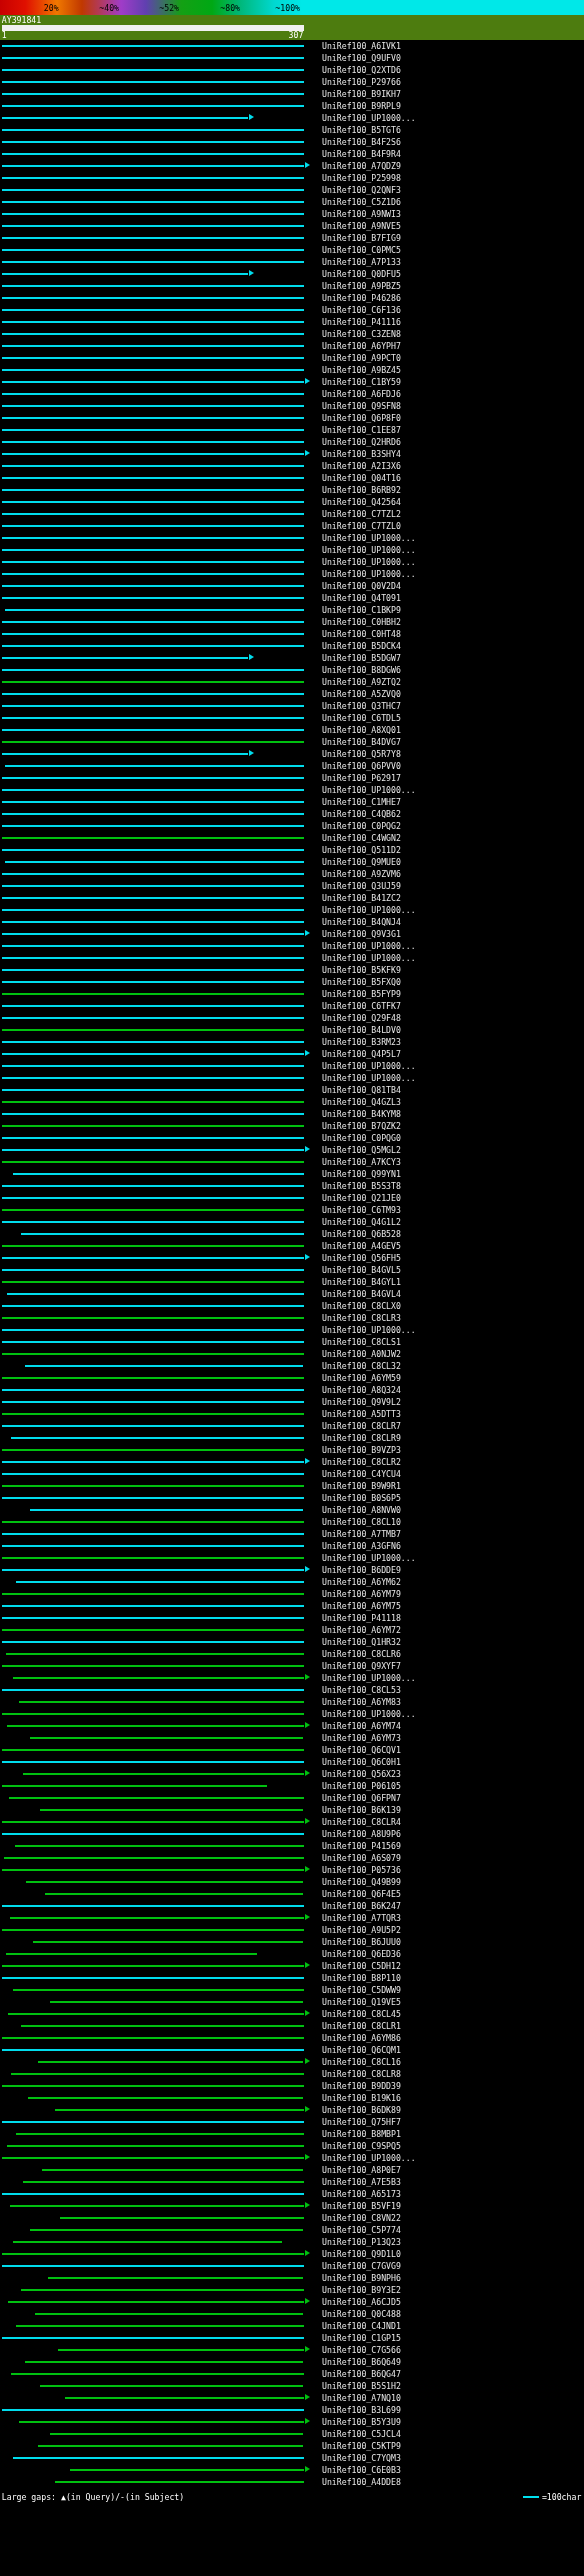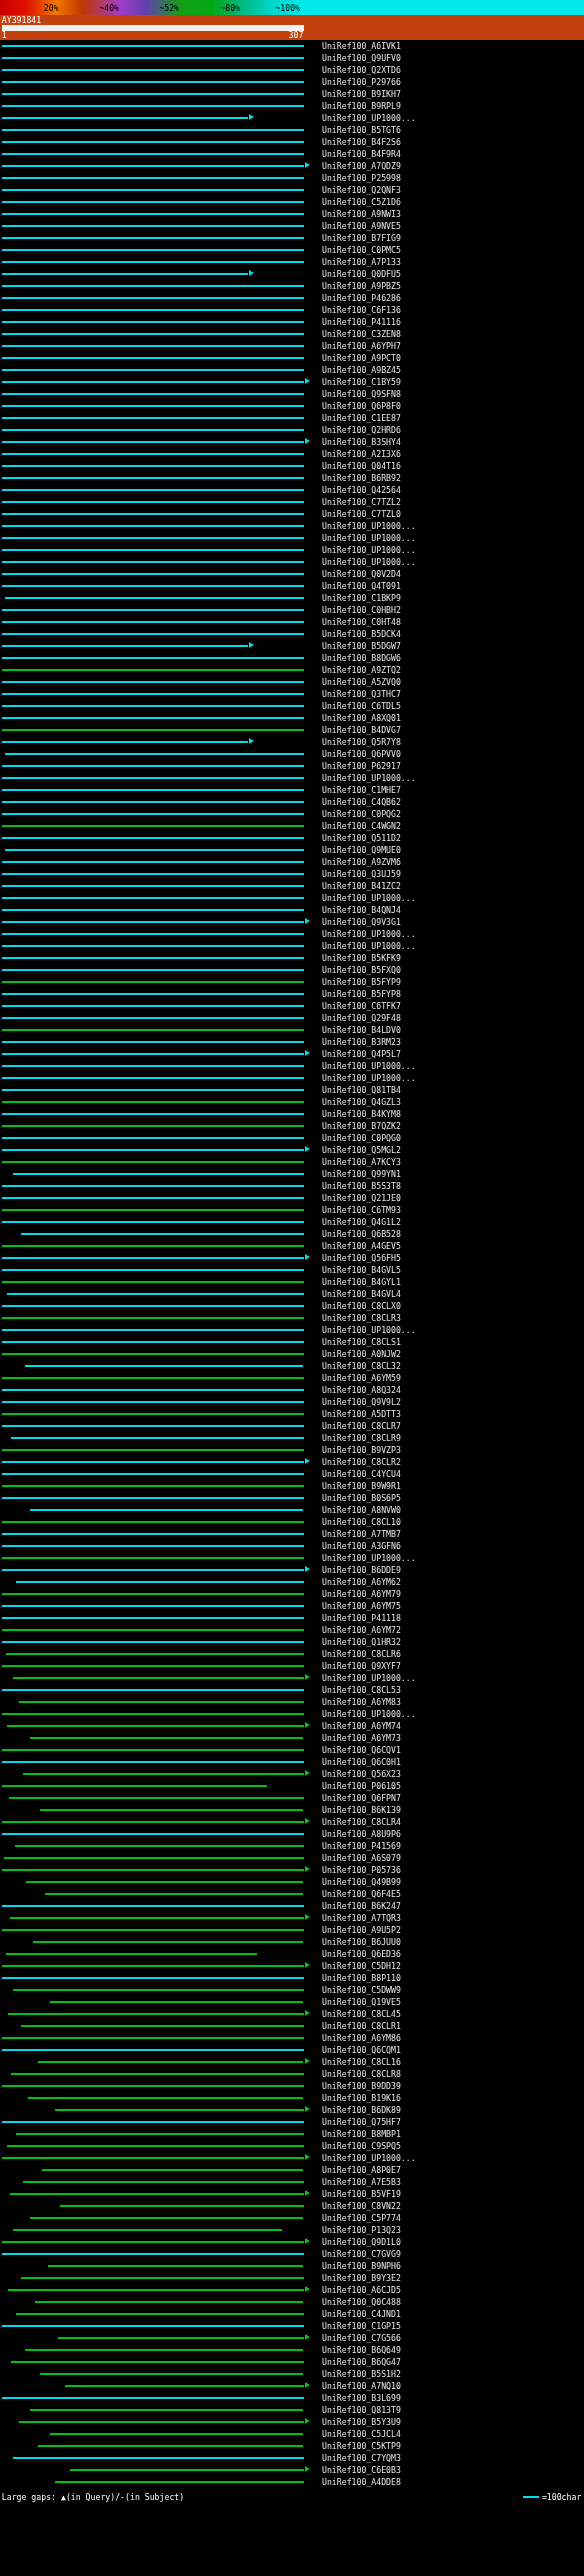--- a/index.html
+++ b/index.html
@@ -7,21 +7,21 @@
 
   
   #key-bar{position:relative;width:585px;height:14.6px;
     background:linear-gradient(90deg,#c80000 0px,#e01000 25.6px,#f07800 57px,#c03800 82px,
       #a03cc8 121px,#6040b0 146px,#14a014 181px,#00a814 212px,#00b87c 241px,
       #00d8d0 274px,#00e8e8 302px,#00e8e8 585px);}
   #key-bar .key-label{position:absolute;top:2.7px;height:10px;font-size:8.2px;line-height:10px;
     color:#000;text-align:right;}
 
   
-  #query-block{position:relative;width:585px;height:25.6px;background:#c2410c;}
+  #query-block{position:relative;width:585px;height:25.6px;background:#4d7c0f;}
   #query-id{position:absolute;left:1.8px;top:0;height:10px;font-size:8.2px;line-height:10px;color:#fff;}
   #query-bar{position:absolute;left:1.8px;top:10px;width:302px;height:6.4px;background:#f0f0f0;}
   #query-start{position:absolute;left:1.8px;top:16.4px;font-size:8.2px;line-height:9.1px;color:#fff;}
   #query-end{position:absolute;left:276px;top:16.4px;width:27.4px;text-align:right;font-size:8.2px;line-height:9.1px;color:#fff;}
 
   
   #hit-rows{position:relative;width:585px;}
   .hit-row{position:relative;width:585px;height:12px;}
   .hit-line{position:absolute;top:4.6px;height:2.7px;}
   .hit-arrow{position:absolute;top:1.8px;width:0;height:0;
@@ -169,20 +169,24 @@
       <span class="hit-line" style="left: 1.8px; width: 302px; background: rgb(0, 220, 236);"></span>
       <span class="hit-label">UniRef100_A9BZ45</span>
     </div>
     <div class="hit-row">
       <span class="hit-line" style="left: 1.8px; width: 302px; background: rgb(0, 220, 236);"></span>
       <span class="hit-arrow" style="left: 305px; border-left-color: rgb(0, 220, 236);"></span>
       <span class="hit-label">UniRef100_C1BY59</span>
     </div>
     <div class="hit-row">
       <span class="hit-line" style="left: 1.8px; width: 302px; background: rgb(0, 220, 236);"></span>
+      <span class="hit-label">UniRef100_A6FDJ6</span>
+    </div>
+    <div class="hit-row">
+      <span class="hit-line" style="left: 1.8px; width: 302px; background: rgb(0, 220, 236);"></span>
       <span class="hit-label">UniRef100_Q9SFN8</span>
     </div>
     <div class="hit-row">
       <span class="hit-line" style="left: 1.8px; width: 302px; background: rgb(0, 220, 236);"></span>
       <span class="hit-label">UniRef100_Q6P8F0</span>
     </div>
     <div class="hit-row">
       <span class="hit-line" style="left: 1.8px; width: 302px; background: rgb(0, 220, 236);"></span>
       <span class="hit-label">UniRef100_C1EE87</span>
     </div>
@@ -373,24 +377,20 @@
     <div class="hit-row">
       <span class="hit-line" style="left: 1.8px; width: 302px; background: rgb(0, 220, 236);"></span>
       <span class="hit-label">UniRef100_B5FXQ0</span>
     </div>
     <div class="hit-row">
       <span class="hit-line" style="left: 1.8px; width: 302px; background: rgb(0, 192, 16);"></span>
       <span class="hit-label">UniRef100_B5FYP9</span>
     </div>
     <div class="hit-row">
       <span class="hit-line" style="left: 1.8px; width: 302px; background: rgb(0, 220, 236);"></span>
-      <span class="hit-label">UniRef100_B5FYP8</span>
-    </div>
-    <div class="hit-row">
-      <span class="hit-line" style="left: 1.8px; width: 302px; background: rgb(0, 220, 236);"></span>
       <span class="hit-label">UniRef100_C6TFK7</span>
     </div>
     <div class="hit-row">
       <span class="hit-line" style="left: 1.8px; width: 302px; background: rgb(0, 220, 236);"></span>
       <span class="hit-label">UniRef100_Q29F48</span>
     </div>
     <div class="hit-row">
       <span class="hit-line" style="left: 1.8px; width: 302px; background: rgb(0, 192, 16);"></span>
       <span class="hit-label">UniRef100_B4LDV0</span>
     </div>
@@ -788,20 +788,24 @@
     </div>
     <div class="hit-row">
       <span class="hit-line" style="left: 42px; width: 261px; background: rgb(0, 192, 16);"></span>
       <span class="hit-label">UniRef100_A8P0E7</span>
     </div>
     <div class="hit-row">
       <span class="hit-line" style="left: 22.5px; width: 281px; background: rgb(0, 192, 16);"></span>
       <span class="hit-label">UniRef100_A7E5B3</span>
     </div>
     <div class="hit-row">
+      <span class="hit-line" style="left: 1.8px; width: 302px; background: rgb(0, 220, 236);"></span>
+      <span class="hit-label">UniRef100_A65173</span>
+    </div>
+    <div class="hit-row">
       <span class="hit-line" style="left: 9.7px; width: 294px; background: rgb(0, 192, 16);"></span>
       <span class="hit-arrow" style="left: 305px; border-left-color: rgb(0, 192, 16);"></span>
       <span class="hit-label">UniRef100_B5VF19</span>
     </div>
     <div class="hit-row">
       <span class="hit-line" style="left: 60px; width: 244px; background: rgb(0, 192, 16);"></span>
       <span class="hit-label">UniRef100_C8VN22</span>
     </div>
     <div class="hit-row">
       <span class="hit-line" style="left: 30px; width: 273px; background: rgb(0, 192, 16);"></span>
@@ -863,24 +867,20 @@
       <span class="hit-label">UniRef100_B5S1H2</span>
     </div>
     <div class="hit-row">
       <span class="hit-line" style="left: 65px; width: 239px; background: rgb(0, 192, 16);"></span>
       <span class="hit-arrow" style="left: 305px; border-left-color: rgb(0, 192, 16);"></span>
       <span class="hit-label">UniRef100_A7NQ10</span>
     </div>
     <div class="hit-row">
       <span class="hit-line" style="left: 1.8px; width: 302px; background: rgb(0, 220, 236);"></span>
       <span class="hit-label">UniRef100_B3L699</span>
-    </div>
-    <div class="hit-row">
-      <span class="hit-line" style="left: 30px; width: 273px; background: rgb(0, 192, 16);"></span>
-      <span class="hit-label">UniRef100_Q813T9</span>
     </div>
     <div class="hit-row">
       <span class="hit-line" style="left: 18.5px; width: 285px; background: rgb(0, 192, 16);"></span>
       <span class="hit-arrow" style="left: 305px; border-left-color: rgb(0, 192, 16);"></span>
       <span class="hit-label">UniRef100_B5Y3U9</span>
     </div>
     <div class="hit-row">
       <span class="hit-line" style="left: 50px; width: 253px; background: rgb(0, 192, 16);"></span>
       <span class="hit-label">UniRef100_C5JCL4</span>
     </div>

